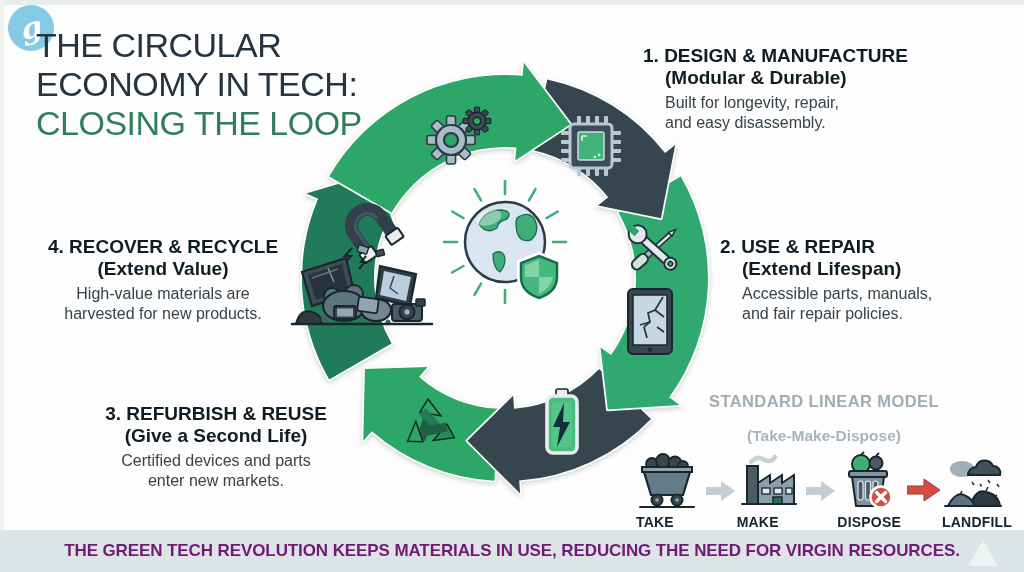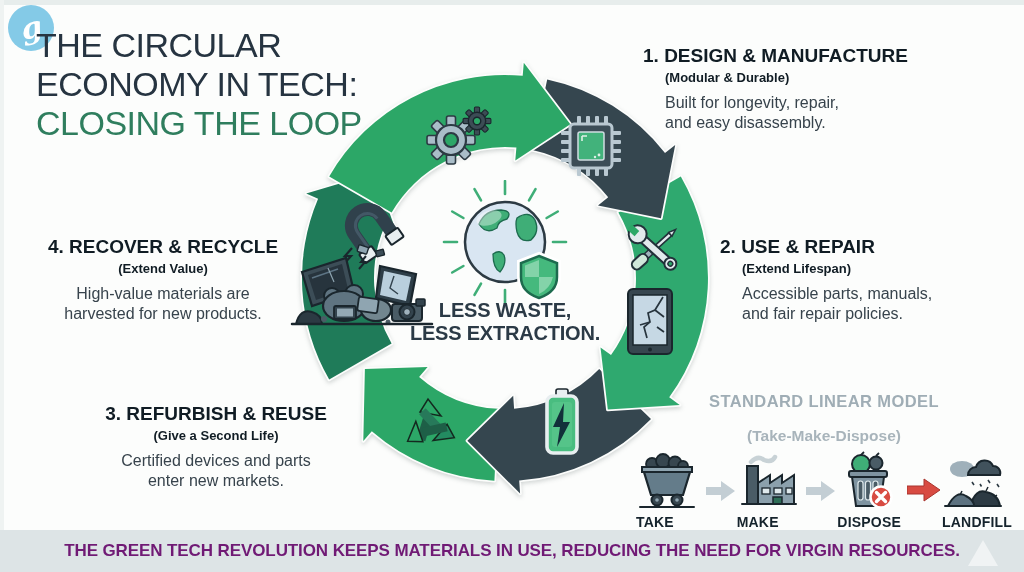--- a/index.html
+++ b/index.html
@@ -21,21 +21,21 @@
   .wheel-svg path{paint-order:stroke;stroke:#fcfdfc;stroke-width:3.5;stroke-linejoin:round;}
 
   .wicon{position:absolute;}
   .wicon svg{display:block;}
 
   .center-text{position:absolute;left:400px;top:299px;width:210px;text-align:center;
          font-weight:700;font-size:20px;line-height:23px;color:#2b3a46;letter-spacing:-0.2px;}
 
   .stage{position:absolute;}
   .stage-heading{font-size:19px;font-weight:700;color:#101c24;line-height:22px;}
-  .stage-sub{font-size:13px;font-weight:700;color:#101c24;line-height:22px;}
+  .stage-sub{font-size:19px;font-weight:700;color:#101c24;line-height:22px;}
   .stage-desc{font-size:16px;color:#37434c;line-height:20px;margin-top:4px;}
   .stage.left .stage-sub,.stage.left .stage-desc{padding-left:22px;}
   .stage.right{text-align:center;}
 
   .linear{position:absolute;left:636px;top:392px;width:376px;}
   .lin-title{text-align:center;font-weight:700;font-size:16.5px;color:#9fadb5;letter-spacing:.4px;}
   .lin-sub{text-align:center;font-weight:700;font-size:15.5px;color:#a8b4bb;margin-top:16px;}
   .lin-row{display:flex;justify-content:center;align-items:flex-end;margin-top:6px;}
   .lin-step{width:70px;display:flex;flex-direction:column;align-items:flex-start;}
   .lin-step .lbl{margin-top:1px;font-weight:700;font-size:14px;color:#15232c;letter-spacing:.2px;}
@@ -253,24 +253,20 @@
       <ellipse cx="66" cy="38" rx="13" ry="7" fill="#ffffff" opacity="0.4" transform="rotate(-18 66 38)"></ellipse>
       <g transform="translate(98,76)">
         <path d="M18 0 L36 7 V21 Q36 36 18 42 Q0 36 0 21 V7 Z" fill="none" stroke="#ffffff" stroke-width="8"></path>
         <path d="M18 0 L36 7 V21 Q36 36 18 42 Q0 36 0 21 V7 Z" fill="#45b97d" stroke="#1d6b4e" stroke-width="2.5"></path>
         <path d="M18 4 L4 9.5 V21 H18 Z" fill="#8bd6ae" opacity="0.9"></path>
         <path d="M18 21 H32 Q29 33 18 38 Z" fill="#8bd6ae" opacity="0.9"></path>
       </g>
     </svg>
   </div>
 
-  <div class="center-text">
-    <div>LESS WASTE,</div>
-    <div>LESS EXTRACTION.</div>
-  </div>
 
   <div class="stage left" style="left:643px;top:45px;width:280px">
     <div class="stage-heading"><span>1.</span>
       <span>DESIGN &amp; MANUFACTURE</span></div>
     <div class="stage-sub">(Modular &amp; Durable)</div>
     <div class="stage-desc">
       <div>Built for longevity, repair,</div>
       <div>and easy disassembly.</div>
     </div>
   </div>

